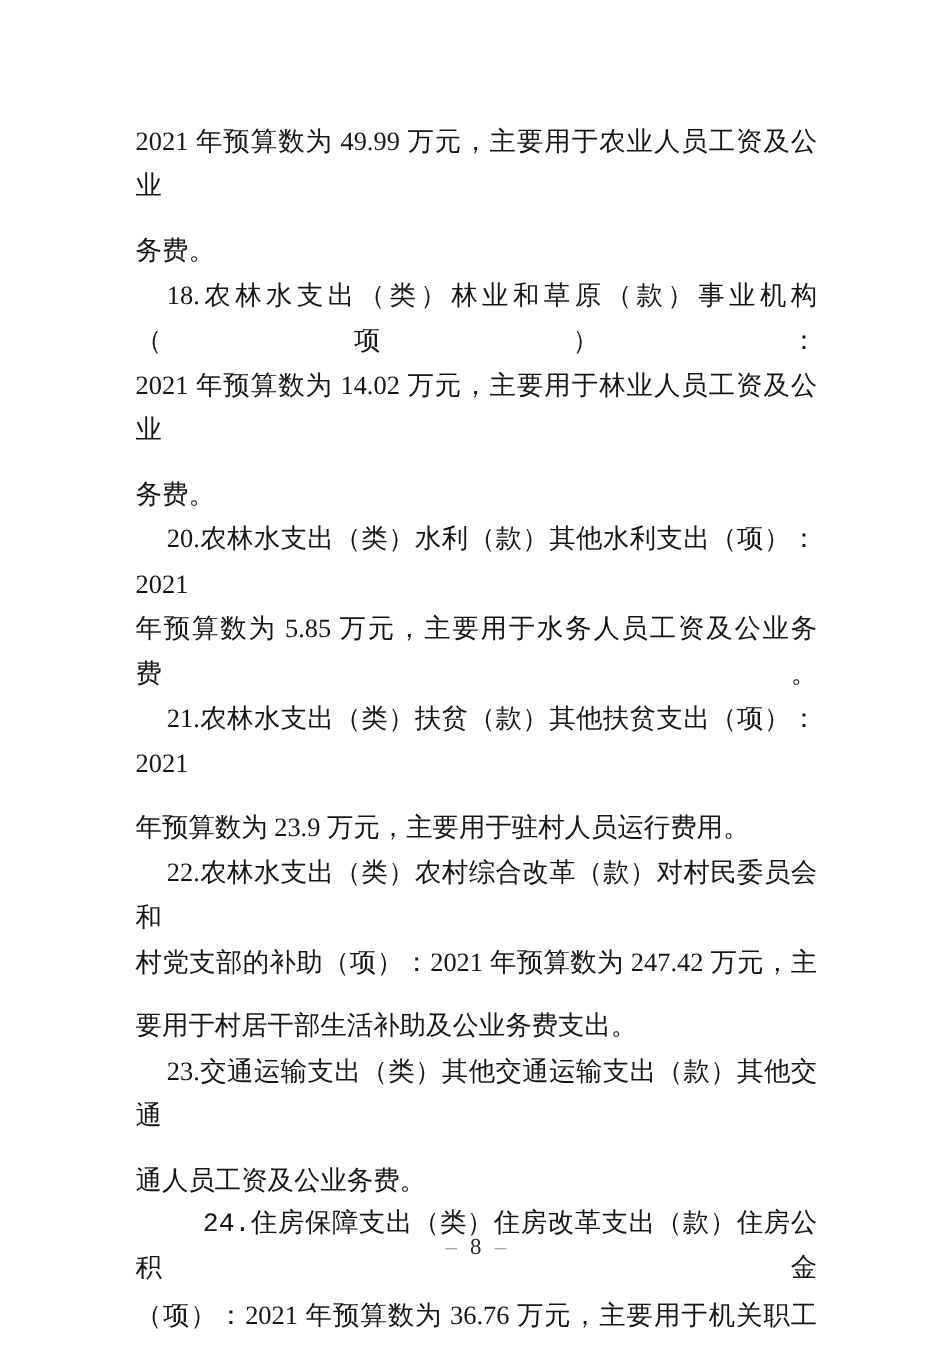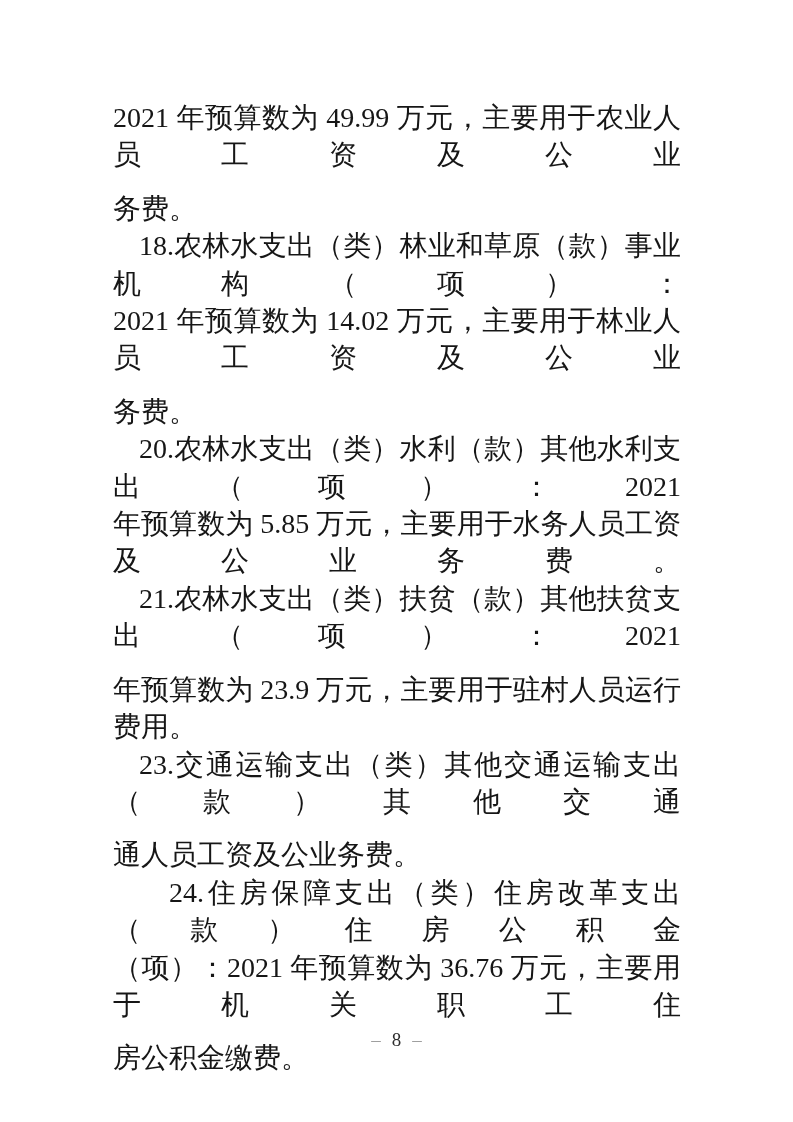--- a/index.html
+++ b/index.html
@@ -23,36 +23,37 @@
     position: absolute;
     left: 113px;
     top: 99px;
     width: 568px;
   }
   .paragraph {
     margin: 0;
     padding: 0;
   }
   .line {
-    font-size: 28px;
+    font-size: 22px;
     line-height: 37.4px;
     color: #161616;
     text-align: justify;
     text-align-last: justify;
     font-weight: 400;
   }
   .line.end {
     text-align-last: left;
     margin-top: 16px;
   }
   .ind-s {
     text-indent: 26px;
   }
   .ind-l {
     text-indent: 56px;
+    font-family: Liberation Mono, monospace;
   }
   .footer {
     position: absolute;
     top: 1026px;
     left: 0;
     width: 100%;
     text-align: center;
     font-size: 19px;
     line-height: 28px;
   }
@@ -85,20 +86,25 @@
     <div class="paragraph">
       <div class="line ind-s">20.农林水支出（类）水利（款）其他水利支出（项）：2021</div>
       <div class="line">年预算数为 5.85 万元，主要用于水务人员工资及公业务费。</div>
     </div>
 
     <div class="paragraph">
       <div class="line ind-s">21.农林水支出（类）扶贫（款）其他扶贫支出（项）：2021</div>
       <div class="line end">年预算数为 23.9 万元，主要用于驻村人员运行费用。</div>
     </div>
 
+    <div class="paragraph">
+      <div class="line ind-s">22.农林水支出（类）农村综合改革（款）对村民委员会和</div>
+      <div class="line">村党支部的补助（项）：2021 年预算数为 247.42 万元，主</div>
+      <div class="line end">要用于村居干部生活补助及公业务费支出。</div>
+    </div>
 
     <div class="paragraph">
       <div class="line ind-s">23.交通运输支出（类）其他交通运输支出（款）其他交通</div>
       <div class="line end">通人员工资及公业务费。</div>
     </div>
 
     <div class="paragraph">
       <div class="line ind-l">24.住房保障支出（类）住房改革支出（款）住房公积金</div>
       <div class="line">（项）：2021 年预算数为 36.76 万元，主要用于机关职工住</div>
       <div class="line end">房公积金缴费。</div>

